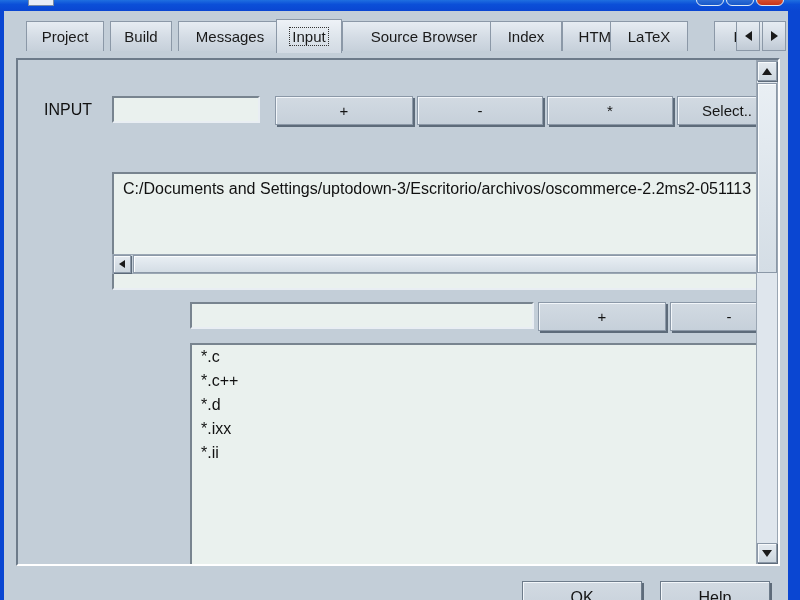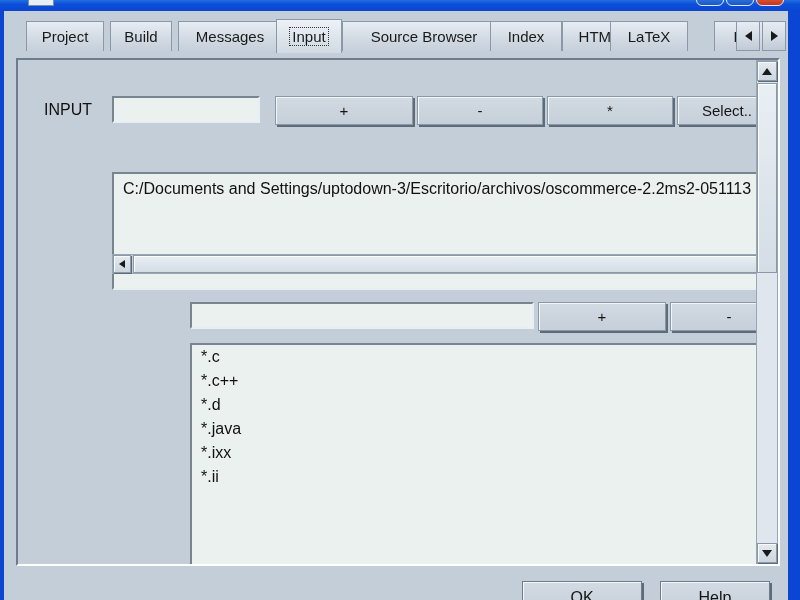--- a/index.html
+++ b/index.html
@@ -260,21 +260,20 @@
         <input class="textbox" style="left: 172px; top: 242px; width: 344px; height: 27px; padding: 0px 4px; font-size: 15px; color: rgb(17, 17, 17); font-family: &quot;Liberation Sans&quot;, sans-serif;" value="" placeholder="">
 
         <div class="btn" style="left:520px; top:242px; width:128px; height:29px;">+</div>
         <div class="btn" style="left:652px; top:242px; width:118px; height:29px;">-</div>
 
         <div class="listbox" style="left:172px; top:283px; width:570px; height:224px;">
           <div>
             <div class="listitem">*.c</div>
             <div class="listitem">*.c++</div>
             <div class="listitem">*.d</div>
-            <div class="listitem">*.java</div>
             <div class="listitem">*.ixx</div>
             <div class="listitem">*.ii</div>
           </div>
         </div>
 
       </div>
 
       <div class="sb-v" style="right:0px; top:0px; width:22px; height:504px;">
         <div class="sb-btn" style="left:0px; top:0px; width:20px; height:20px;">
           <span class="tri tri-up" style="border-left-width:5px;border-right-width:5px;border-bottom-width:7px;"></span>

